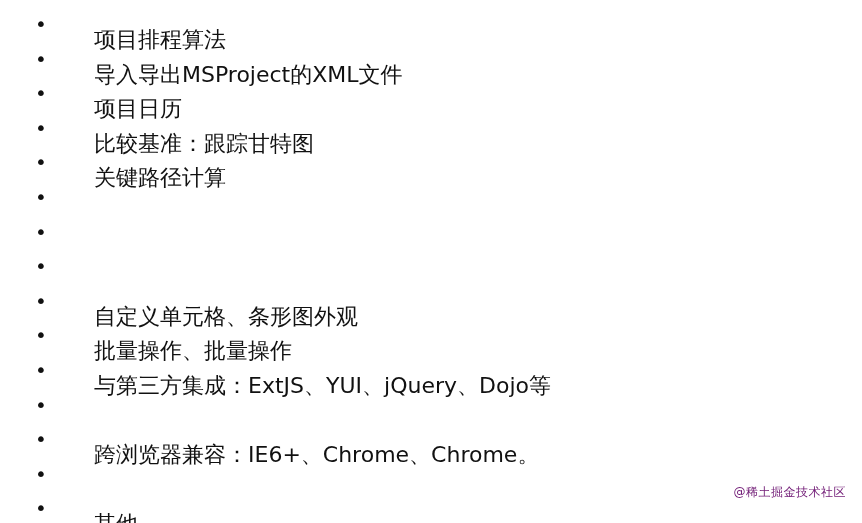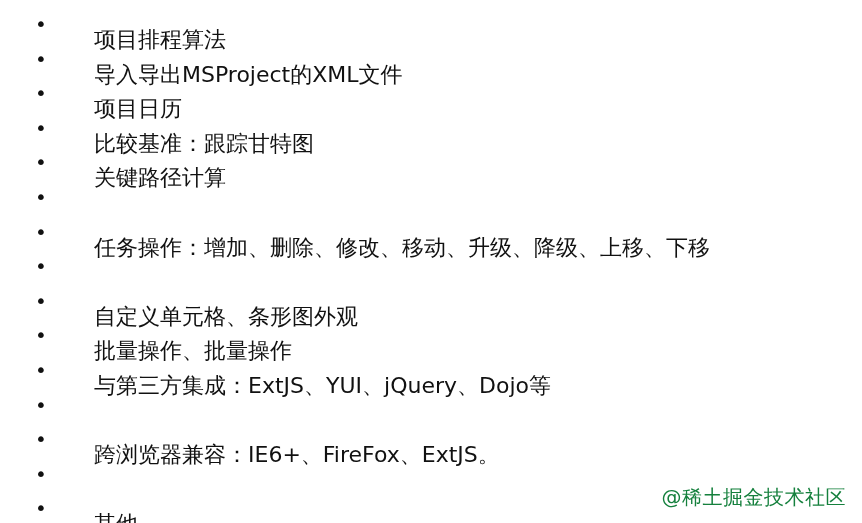--- a/index.html
+++ b/index.html
@@ -43,22 +43,22 @@
       position: absolute;
       left: 94px;
       top: 0;
       letter-spacing: 0px;
       margin-top: 16px;
     }
     .watermark {
       position: absolute;
       right: 16px;
       top: 484px;
-      font-size: 20px;
-      color: #15803d;
+      font-size: 12px;
+      color: #701a75;
       letter-spacing: 0.5px;
     }
   </style>
 </head>
 <body>
 
 <ul class="feature-list">
   <li class="feature-item">
     <span class="bullet">•</span>
     <span class="item-text">项目排程算法</span>
@@ -77,21 +77,20 @@
   </li>
   <li class="feature-item">
     <span class="bullet">•</span>
     <span class="item-text">关键路径计算</span>
   </li>
   <li class="feature-item">
     <span class="bullet">•</span>
   </li>
   <li class="feature-item">
     <span class="bullet">•</span>
-    <span class="item-text">任务操作：增加、删除、修改、移动、升级、降级、上移、下移</span>
   </li>
   <li class="feature-item">
     <span class="bullet">•</span>
   </li>
   <li class="feature-item">
     <span class="bullet">•</span>
     <span class="item-text">自定义单元格、条形图外观</span>
   </li>
   <li class="feature-item">
     <span class="bullet">•</span>
@@ -99,21 +98,21 @@
   </li>
   <li class="feature-item">
     <span class="bullet">•</span>
     <span class="item-text">与第三方集成：ExtJS、YUI、jQuery、Dojo等</span>
   </li>
   <li class="feature-item">
     <span class="bullet">•</span>
   </li>
   <li class="feature-item">
     <span class="bullet">•</span>
-    <span class="item-text">跨浏览器兼容：IE6+、FireFox、ExtJS。</span>
+    <span class="item-text">跨浏览器兼容：IE6+、Chrome、Chrome。</span>
   </li>
   <li class="feature-item">
     <span class="bullet">•</span>
   </li>
   <li class="feature-item">
     <span class="bullet">•</span>
     <span class="item-text">其他...</span>
   </li>
 </ul>
 

